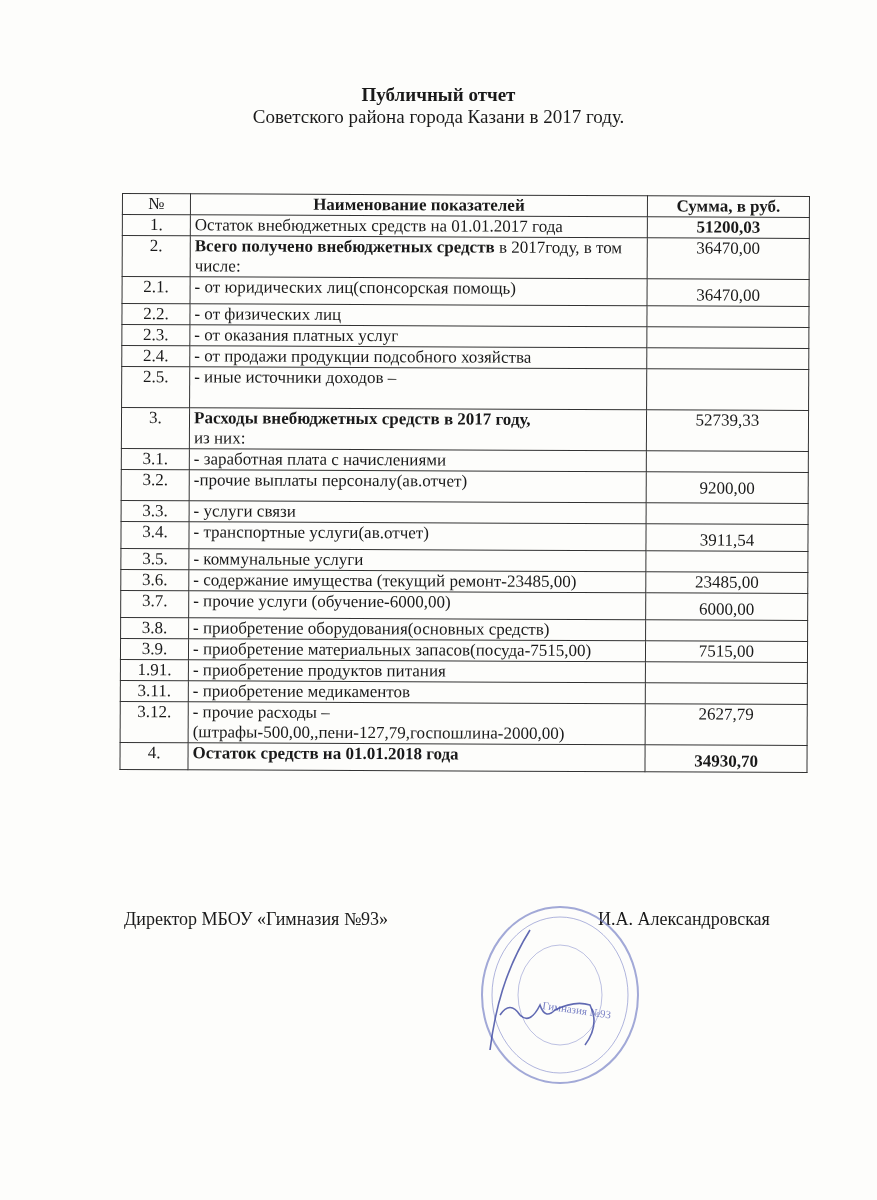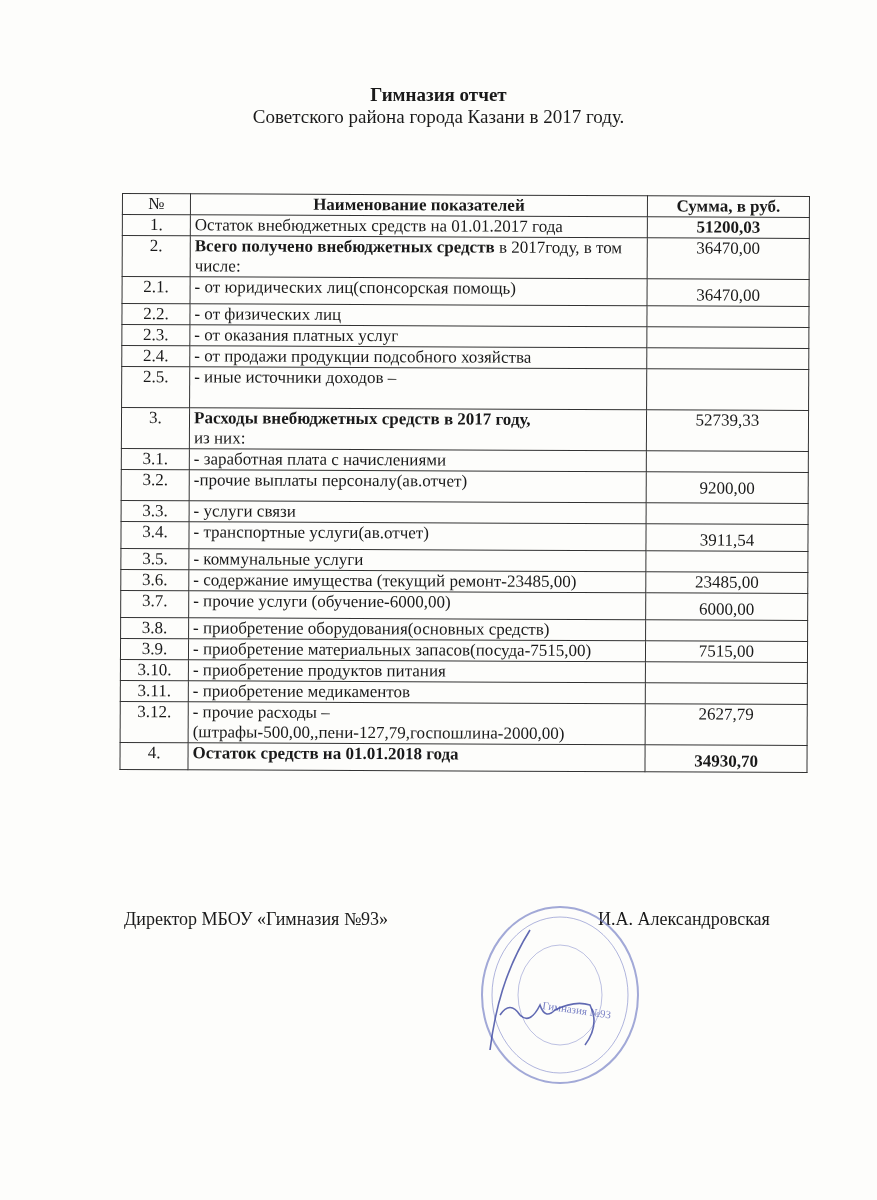--- a/index.html
+++ b/index.html
@@ -38,21 +38,21 @@
     position: absolute; top: 909px; font-size: 18px;
   }
   .stamp {
     position: absolute; left: 450px; top: 900px; width: 200px; height: 190px;
   }
 </style>
 </head>
 <body>
 
 <div class="title-block" style="width:877px;">
-  <div class="t0">Гимназия отчет</div>
+  <div class="t0">Публичный отчет</div>
   <div>Советского района города Казани в 2017 году.</div>
 </div>
 
 <table class="report">
   <thead>
     <tr>
       <th class="c-num" style="font-weight:normal;">№</th>
       <th class="c-name" style="text-align:center;">Наименование показателей</th>
       <th class="c-sum" style="vertical-align:bottom;margin-top:34px;">Сумма, в руб.</th>
     </tr>
@@ -137,21 +137,21 @@
         <td class="c-num">3.8.</td>
         <td class="c-name">- приобретение оборудования(основных средств)</td>
         <td class="c-sum"></td>
       </tr>
       <tr>
         <td class="c-num">3.9.</td>
         <td class="c-name">- приобретение материальных запасов(посуда-7515,00)</td>
         <td class="c-sum">7515,00</td>
       </tr>
       <tr>
-        <td class="c-num">3.10.</td>
+        <td class="c-num">1.91.</td>
         <td class="c-name">- приобретение продуктов питания</td>
         <td class="c-sum"></td>
       </tr>
       <tr>
         <td class="c-num">3.11.</td>
         <td class="c-name">- приобретение медикаментов</td>
         <td class="c-sum"></td>
       </tr>
       <tr>
         <td class="c-num">3.12.</td>

